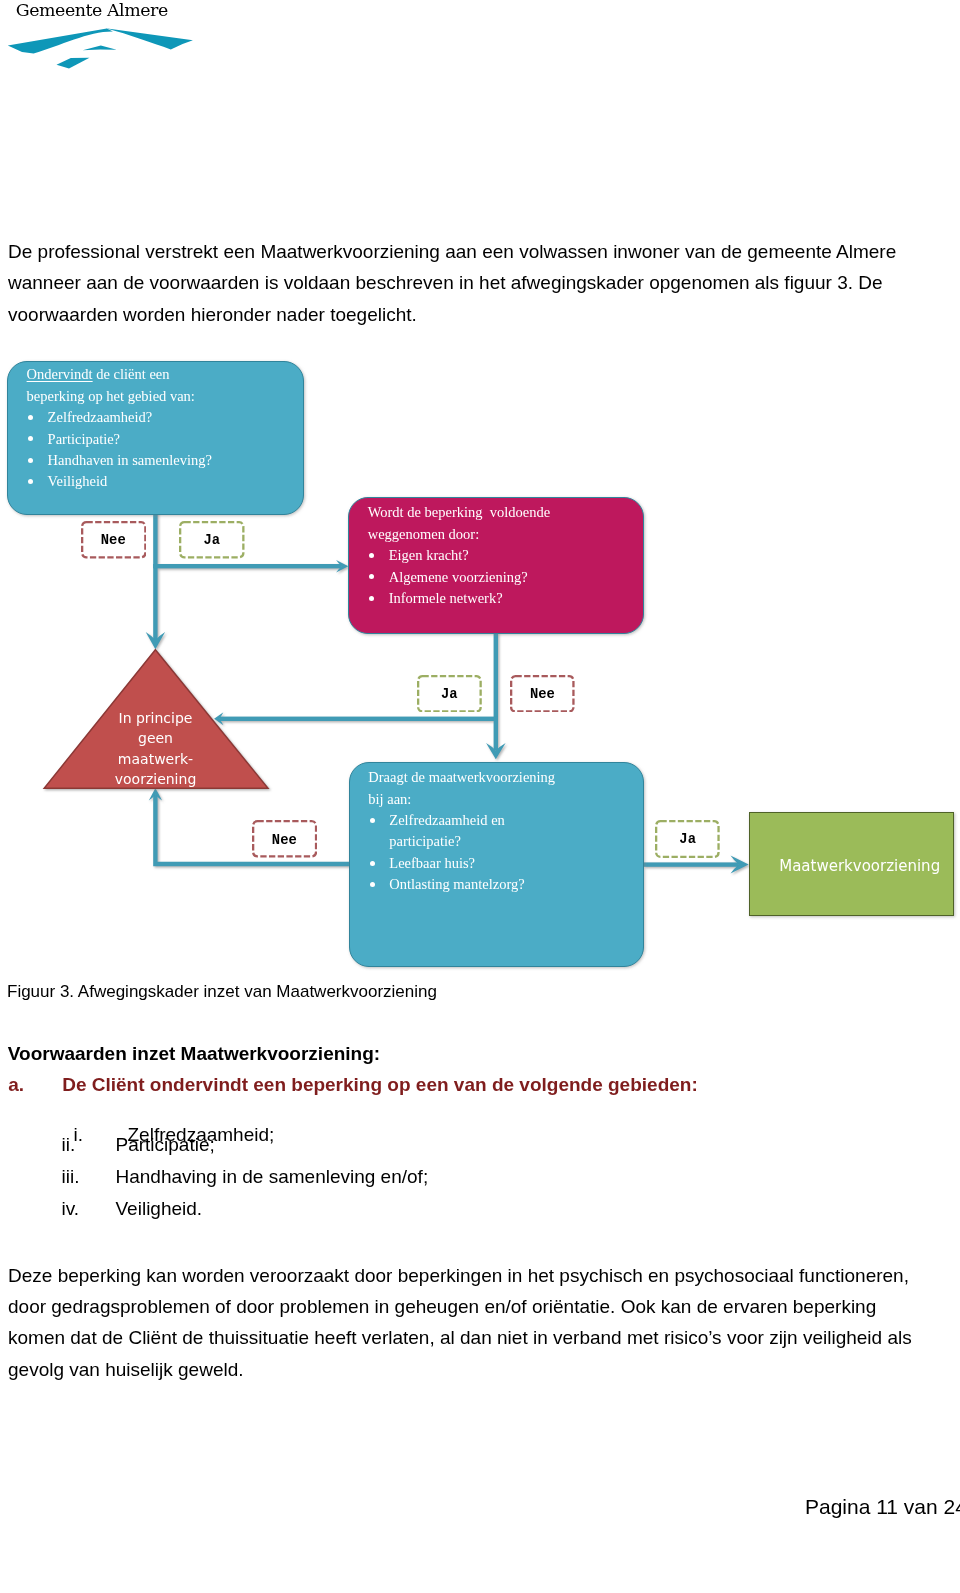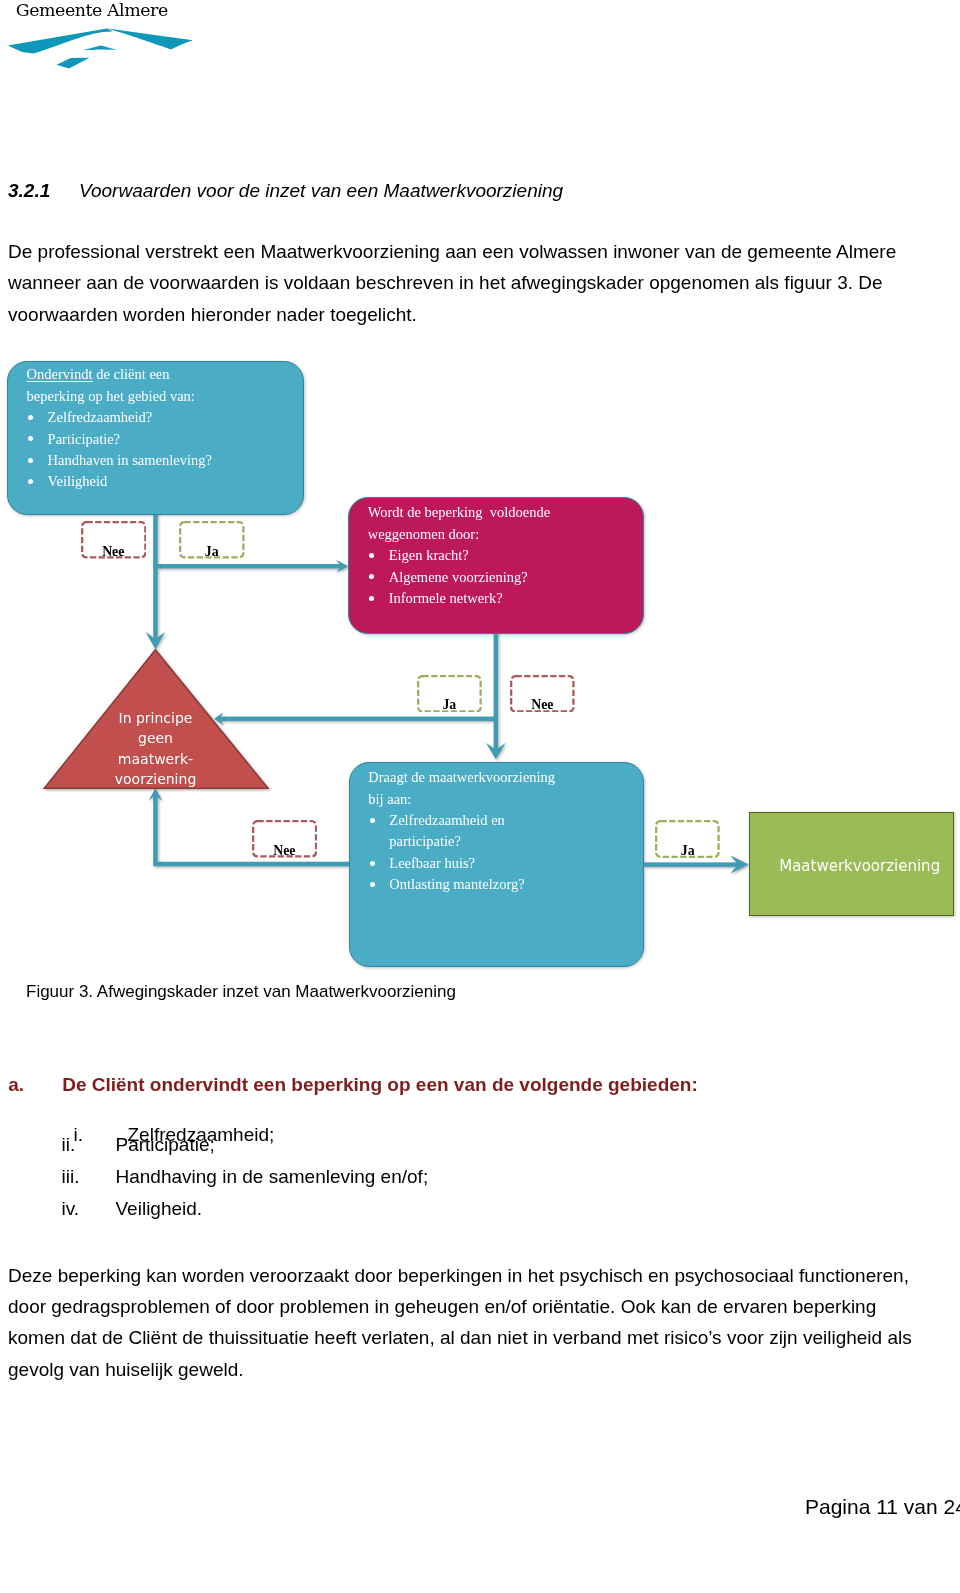--- a/index.html
+++ b/index.html
@@ -22,32 +22,32 @@
   #chart{position:absolute;left:0;top:340px;width:960px;height:640px;}
   .qbox{position:absolute;border-radius:20px;box-sizing:border-box;
         font-family:Liberation Serif, serif;font-size:14.5px;color:#ffffff;line-height:21.4px;}
   .qbox .tx{position:absolute;left:18.5px;top:2px;right:4px;}
   .qbox.tx-lower .tx{top:4.4px;}
   .qb-ul{text-decoration:underline;text-underline-offset:2px;}
   .blist{margin:0;padding:0;list-style:none;}
   .blist li{position:relative;padding-left:21px;}
   .blist li .bdot{position:absolute;left:1.5px;top:7.8px;width:5px;height:5px;border-radius:50%;
       background:#fff;font-size:0;line-height:0;}
-  .lbl{position:absolute;box-sizing:border-box;font-family:Liberation Serif, serif;font-size:13.8px;
-       font-weight:bold;color:#000;display:flex;align-items:flex-end;justify-content:center;}
+  .lbl{position:absolute;box-sizing:border-box;font-family:Liberation Mono, monospace;font-size:13.8px;
+       font-weight:bold;color:#000;display:flex;align-items:center;justify-content:center;}
   .lbl svg{position:absolute;left:0;top:0;}
   .lbl span{position:relative;z-index:2;line-height:1;padding-top:3px;}
   #triangle-label{position:absolute;font-family:"DejaVu Sans",sans-serif;font-size:14px;
        color:#fff;line-height:20.6px;text-align:center;}
   #result-box{position:absolute;box-sizing:border-box;
        font-family:"DejaVu Sans",sans-serif;font-size:15px;color:#fff;
        display:flex;align-items:center;justify-content:center;padding-top:5px;padding-left:16px;}
 
   
-  #figure-caption{position:absolute;left:26px;top:982px;font-size:17px;white-space:nowrap;}
+  #figure-caption{position:absolute;left:7px;top:982px;font-size:17px;white-space:nowrap;}
   #cond-heading{position:absolute;left:7.8px;top:1043px;font-size:19px;font-weight:bold;white-space:nowrap;}
   #cond-item{position:absolute;left:8.2px;top:1073.5px;font-size:19px;font-weight:bold;white-space:nowrap;color:#31708E;}
   #cond-item .mk{display:inline-block;width:54px;}
   .sub-item{position:absolute;left:61.5px;font-size:19px;white-space:nowrap;}
   .sub-item .mk{display:inline-block;width:54px;}
   #closing{left:8px;top:1259.5px;width:952px;}
   #footer-page{position:absolute;left:805px;top:1495px;font-size:21px;white-space:nowrap;}
 </style>
 </head>
 <body>
@@ -59,23 +59,20 @@
   <svg width="200" height="50" viewBox="0 0 200 50" xmlns="http://www.w3.org/2000/svg">
     <g fill="#0e97b8">
       <path d="M7.8 19.5 L106.8 2.4 L113.0 5.4 C89.0 5.1 60.7 19.4 33.6 27.4 L22.0 25.9 Z"></path>
       <path d="M107.6 2.8 L105.6 2.3 L192.9 14.2 Q182.5 17.4 170.8 23.4 C152 17.0 128 8.2 107.6 2.8 Z"></path>
       <path d="M82.7 24.3 L100.8 19.4 L116.7 23.8 L100.2 23.5 Z"></path>
       <path d="M56.5 38.8 L70.8 32.0 L89.5 31.7 L69.0 42.5 Z"></path>
     </g>
   </svg>
 </div>
 
-<div class="h3">
-  <span class="num">3.2.1</span><span>Voorwaarden voor de inzet van een Maatwerkvoorziening</span>
-</div>
 
 <div class="para abs" id="intro" style="left:8px;top:236px;width:920px;">
   <div>De professional verstrekt een Maatwerkvoorziening aan een volwassen inwoner van de gemeente Almere</div>
   <div>wanneer aan de voorwaarden is voldaan beschreven in het afwegingskader opgenomen als figuur 3. De</div>
   <div>voorwaarden worden hieronder nader toegelicht.</div>
 </div>
 
 <div id="chart">
   <svg class="abs" style="left:0;top:0;" width="960" height="640" viewBox="0 0 960 640">
     <defs>
@@ -195,20 +192,21 @@
   <div class="lbl" style="left:655.3px;top:479.79999999999995px;width:64.7px;height:38.0px;">
         <svg width="64.7" height="38.0" viewBox="0 0 64.7 38.0">
           <rect x="1.15" y="1.15" width="62.4" height="35.7" rx="4.3" ry="4.3" fill="#ffffff" stroke="#9CAE63" stroke-width="2.3" stroke-dasharray="6.3 2.4"></rect>
         </svg>
         <span>Ja</span>
       </div>
 </div>
 
 <div id="figure-caption">Figuur 3. Afwegingskader inzet van Maatwerkvoorziening</div>
 
+<div id="cond-heading">Voorwaarden inzet Maatwerkvoorziening:</div>
 
 <div id="cond-item" style="color: #7f1d1d;">
   <span class="mk">a.</span><span>De Cliënt ondervindt een beperking op een van de volgende gebieden:</span>
 </div>
 
 <div class="sub-item" style="top:1124px;margin-left:12px;">
   <span class="mk">i.</span><span>Zelfredzaamheid;</span></div>
 <div class="sub-item" style="top:1134px;">
   <span class="mk">ii.</span><span>Participatie;</span></div>
 <div class="sub-item" style="top:1166px;">

